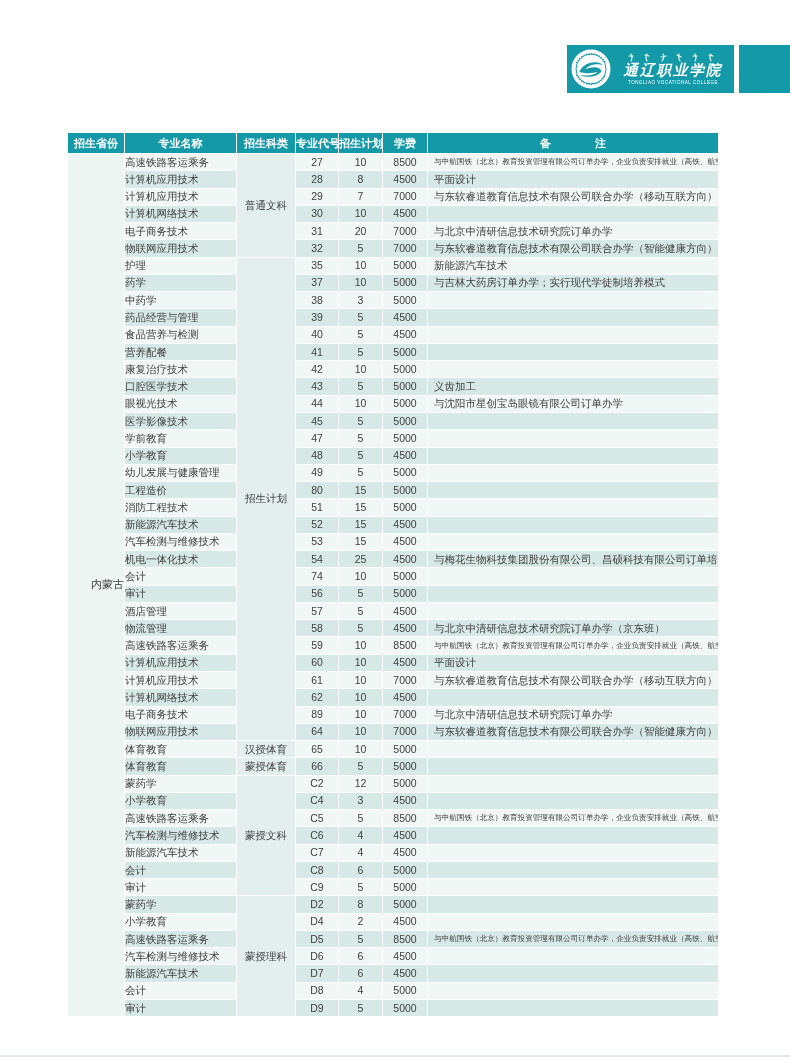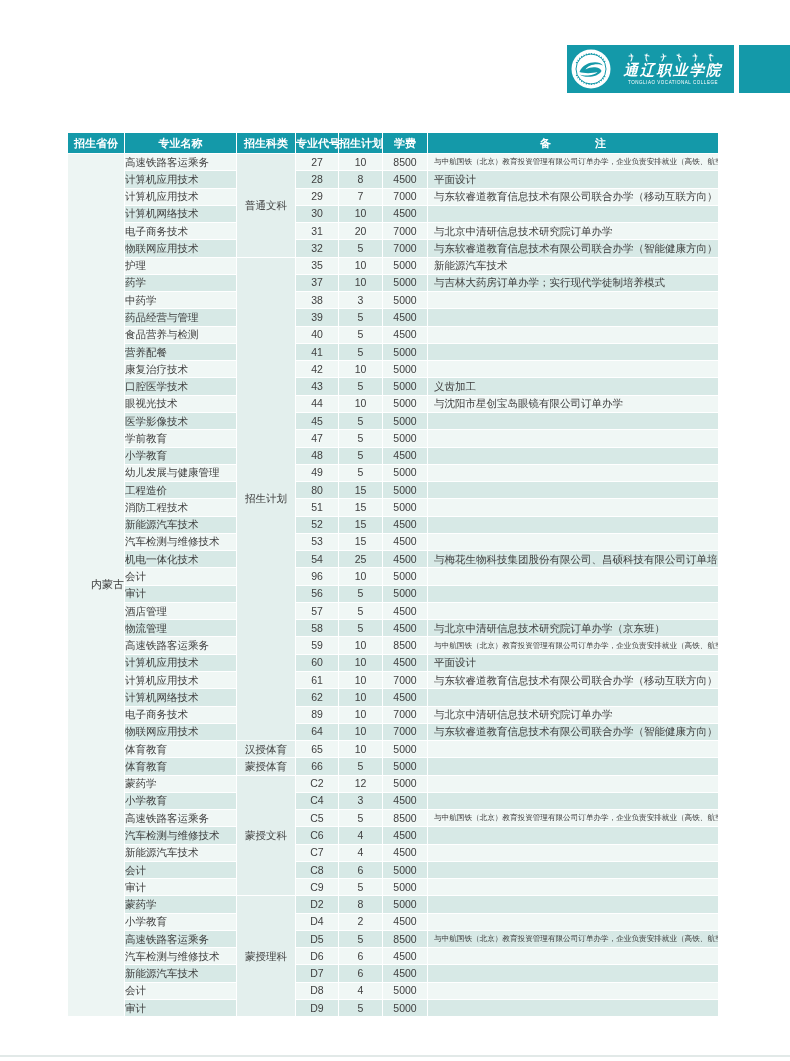--- a/index.html
+++ b/index.html
@@ -274,21 +274,21 @@
         </tr>
         <tr>
           <td class="major s">机电一体化技术</td>
           <td class="num s">54</td>
           <td class="num s">25</td>
           <td class="num s">4500</td>
           <td class="remark s">与梅花生物科技集团股份有限公司、昌硕科技有限公司订单培养</td>
         </tr>
         <tr>
           <td class="major s">会计</td>
-          <td class="num s">96</td>
+          <td class="num s">74</td>
           <td class="num s">10</td>
           <td class="num s">5000</td>
           <td class="remark s"></td>
         </tr>
         <tr>
           <td class="major s">审计</td>
           <td class="num s">56</td>
           <td class="num s">5</td>
           <td class="num s">5000</td>
           <td class="remark s"></td>

